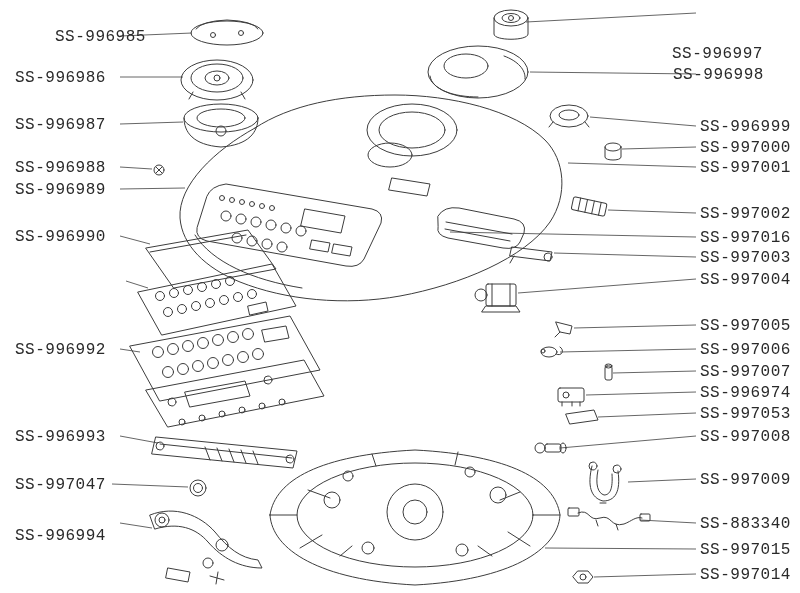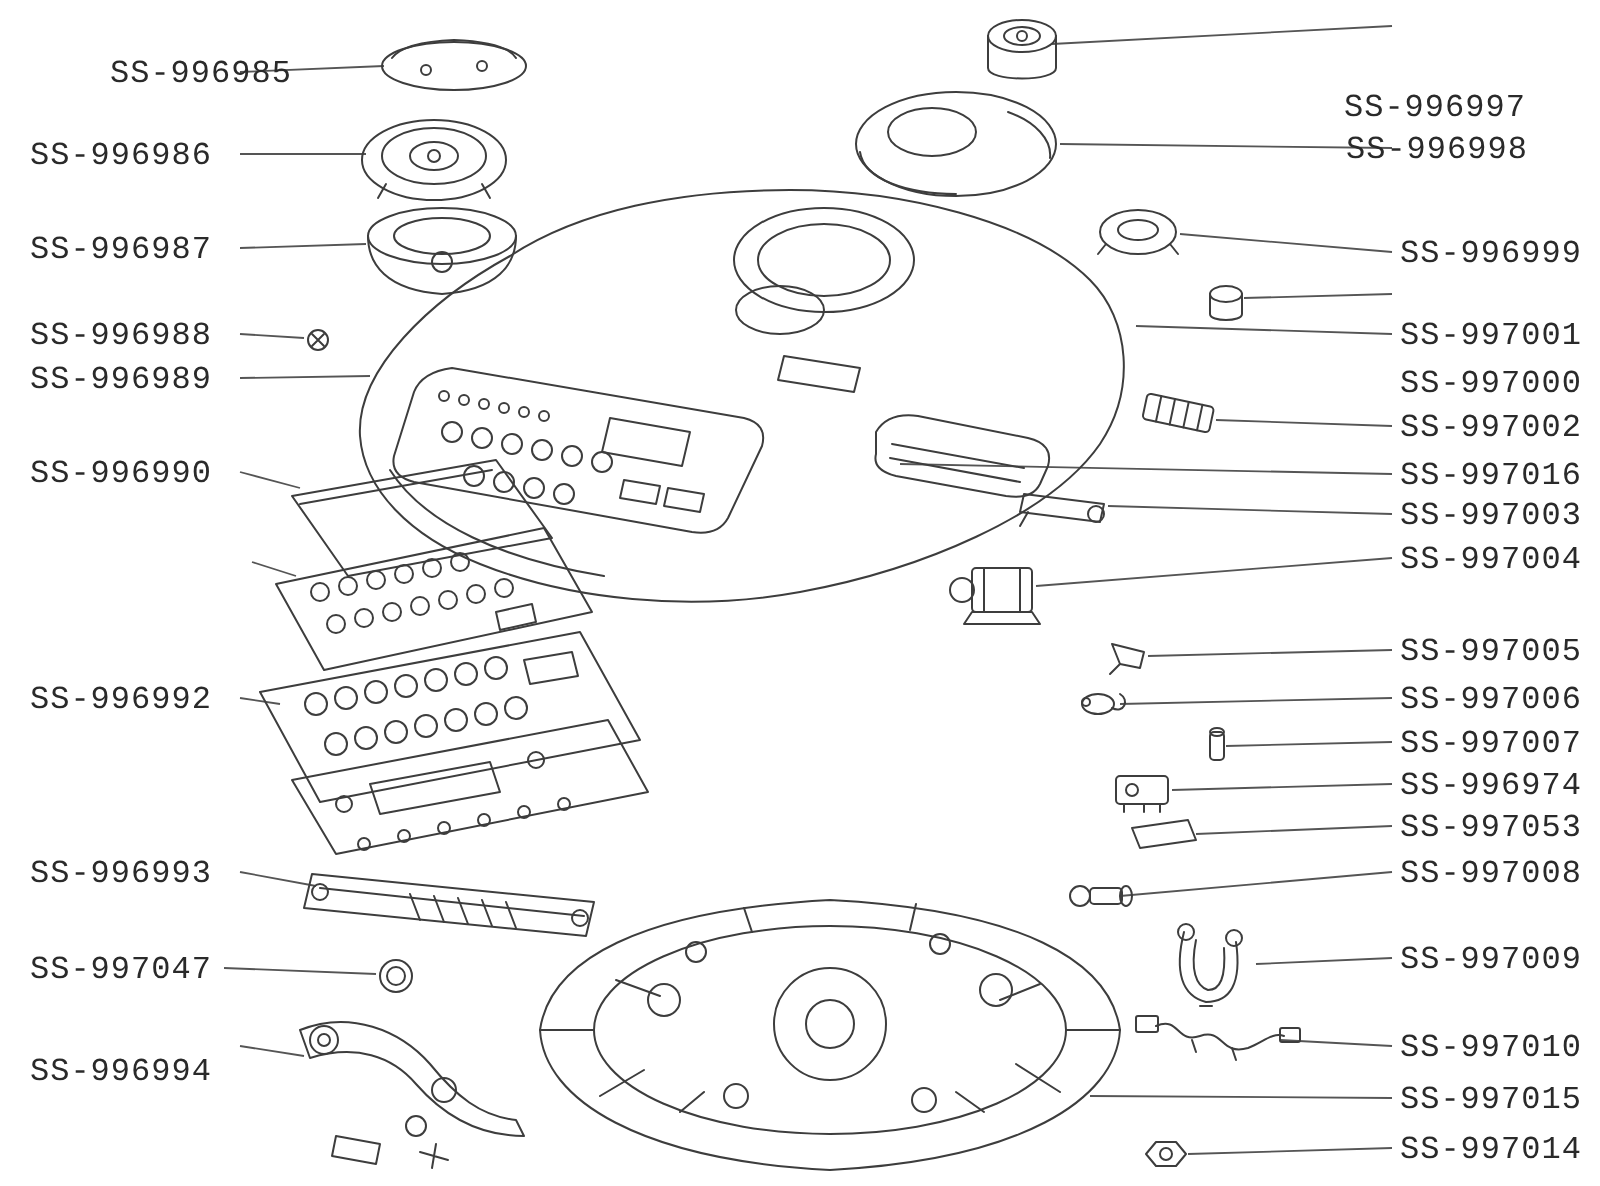--- a/index.html
+++ b/index.html
@@ -327,30 +327,30 @@
   <div class="part-label" style="left:15px;  top:182px;">SS-996989</div>
   <div class="part-label" style="left:15px;  top:229px;">SS-996990</div>
   <div class="part-label" style="left:15px;  top:342px;">SS-996992</div>
   <div class="part-label" style="left:15px;  top:429px;">SS-996993</div>
   <div class="part-label" style="left:15px;  top:477px;">SS-997047</div>
   <div class="part-label" style="left:15px;  top:492px;margin-top:36px;">SS-996994</div>
 
   <div class="part-label" style="left:672px; top:6px;margin-top:40px;">SS-996997</div>
   <div class="part-label" style="left:673px; top:67px;">SS-996998</div>
   <div class="part-label" style="left:700px; top:119px;">SS-996999</div>
-  <div class="part-label" style="left:700px; top:140px;margin-top:44px;">SS-997000</div>
+  <div class="part-label" style="left:700px; top:140px;">SS-997000</div>
   <div class="part-label" style="left:700px; top:160px;">SS-997001</div>
   <div class="part-label" style="left:700px; top:206px;">SS-997002</div>
   <div class="part-label" style="left:700px; top:230px;">SS-997016</div>
   <div class="part-label" style="left:700px; top:250px;">SS-997003</div>
   <div class="part-label" style="left:700px; top:272px;">SS-997004</div>
   <div class="part-label" style="left:700px; top:318px;">SS-997005</div>
   <div class="part-label" style="left:700px; top:342px;">SS-997006</div>
   <div class="part-label" style="left:700px; top:364px;">SS-997007</div>
   <div class="part-label" style="left:700px; top:385px;">SS-996974</div>
   <div class="part-label" style="left:700px; top:406px;">SS-997053</div>
   <div class="part-label" style="left:700px; top:429px;">SS-997008</div>
   <div class="part-label" style="left:700px; top:472px;">SS-997009</div>
-  <div class="part-label" style="left:700px; top:516px;">SS-997010</div>
+  <div class="part-label" style="left:700px; top:516px;">SS-883340</div>
   <div class="part-label" style="left:700px; top:542px;">SS-997015</div>
   <div class="part-label" style="left:700px; top:567px;">SS-997014</div>
 
 </div>
 
 </body></html>

